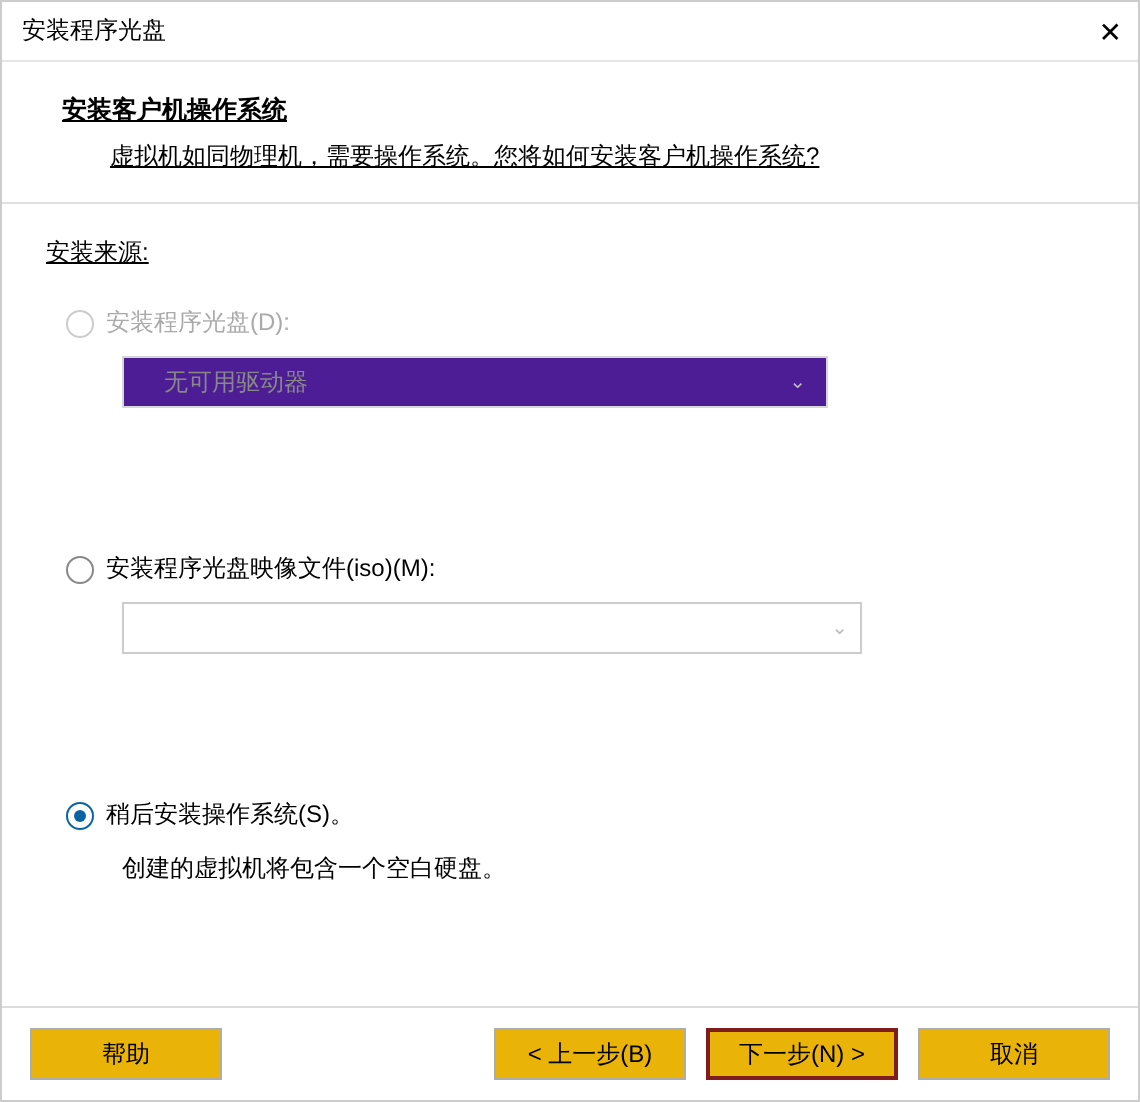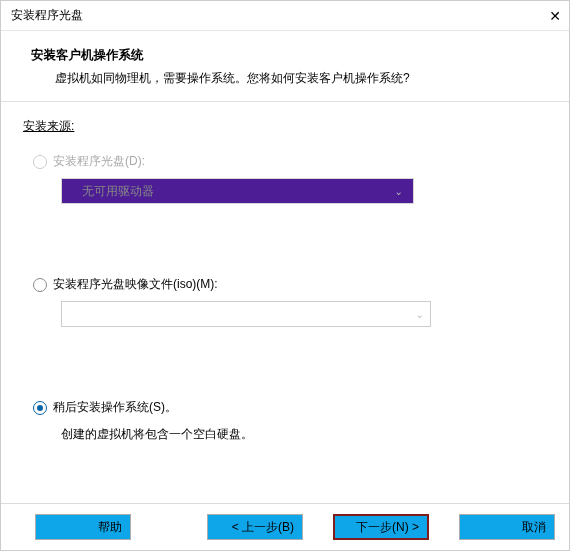--- a/index.html
+++ b/index.html
@@ -22,20 +22,21 @@
       height: 30px;
     }
     .close-btn {
       width: 30px;
       text-align: right;
       font-size: 14px;
       cursor: pointer;
     }
     .header {
       padding: 16px 30px 14px 30px;
+      text-decoration: underline;
     }
     .header-title { font-weight: bold; font-size: 12.5px; }
     .header-desc { padding: 6px 0 0 24px; font-size: 12px; }
     .divider { height: 1px; background: #e0e0e0; }
     .body {
       flex: 1;
       padding: 16px 22px 10px 22px;
     }
     .source-label { margin-bottom: 18px; text-decoration: underline; }
     .option-group { margin-left: 10px; }
@@ -108,29 +109,28 @@
     }
     .footer {
       border-top: 1px solid #dcdcdc;
       padding: 10px 14px;
       display: flex;
       align-items: center;
     }
     .btn {
       height: 26px;
       min-width: 96px;
-      background: #0ea5e9;
+      background: #eab308;
       border: 1px solid #adadad;
       display: flex;
       align-items: center;
-      justify-content: flex-end;
+      justify-content: center;
       cursor: pointer;
       font-size: 12px;
       padding: 0 8px;
-      margin-left: 20px;
     }
     .btn.primary { border: 2px solid #7f1d1d; }
     .footer-spacer { flex: 1; }
     .footer-group { display: flex; gap: 10px; }
   </style>
 </head>
 <body>
 
 <div class="titlebar">
   <span>安装程序光盘</span>

